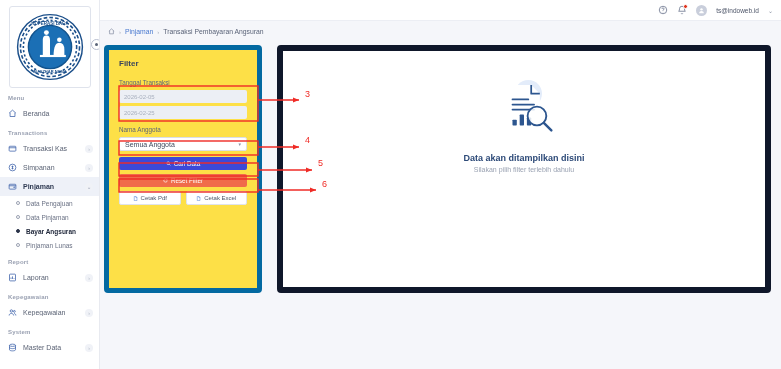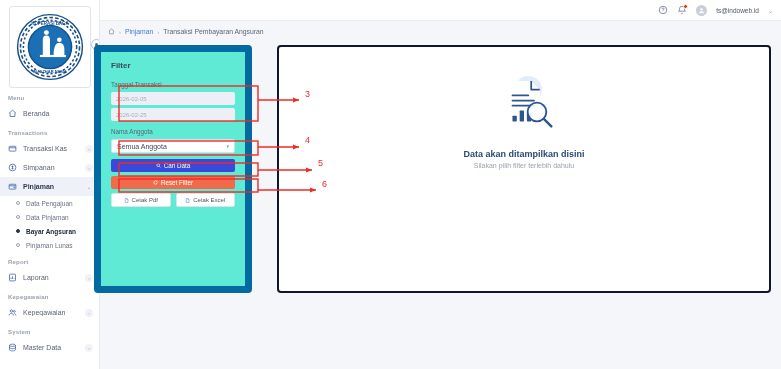--- a/index.html
+++ b/index.html
@@ -107,24 +107,24 @@
     font-size: 6.8px; color: #5b6party; color: #5b6479;
   }
   #bc-home { width: 7px; height: 7px; color: #6e7competitive; color: #6e7890; }
   #bc-home svg { width: 7px; height: 7px; display:block; }
   .bc-sep { color: #a6adbd; font-size: 6px; }
   .bc-link { color: #4a7ad0; cursor: pointer; }
   .bc-cur { color: #5b6479; }
 
   
   #filter-panel {
-    position: absolute; left: 94px; top: 45px;
+    position: absolute; left: 104px; top: 45px;
     width: 158px; height: 248px;
-    background: #5eead4;
-    border: 7px solid #0369a1;
+    background: #fde047;
+    border: 5px solid #0369a1;
     border-radius: 4px;
     padding: 9px 10px;
   }
   #filter-title { font-size: 8px; color: #3a4considered; color: #3b4considerable; color: #3c465c; font-weight: 600; margin-bottom: 11px; }
   .f-label { font-size: 6.3px; color: #5e6678; margin-bottom: 4px; }
   .date-group { margin-bottom: 2px; }
   .date-input {
     width: 100%; height: 13px;
     background: #eceff5; border: none; border-radius: 2px;
     font-size: 6px; color: #a9b0bf;
@@ -157,21 +157,21 @@
     font-size: 6px; color: #4d5568; cursor: pointer;
     font-family: "Liberation Sans", sans-serif;
   }
   .btn-outline .btn-ico { color: #4a7ad0; }
 
   
   #content-panel {
     position: absolute; left: 277px; top: 45px;
     width: 494px; height: 248px;
     background: #ffffff;
-    border: 2px solid #0f172a;
+    border: 6px solid #0f172a;
     border-radius: 4px;
     display: flex; flex-direction: column;
     align-items: center; justify-content: flex-start;
     padding-top: 24px;
   }
   #empty-illu { width: 72px; height: 72px; position: relative; }
   #empty-title {
     font-size: 9px; font-weight: 700; color: #2d4a78;
     margin-top: 6px;
   }

